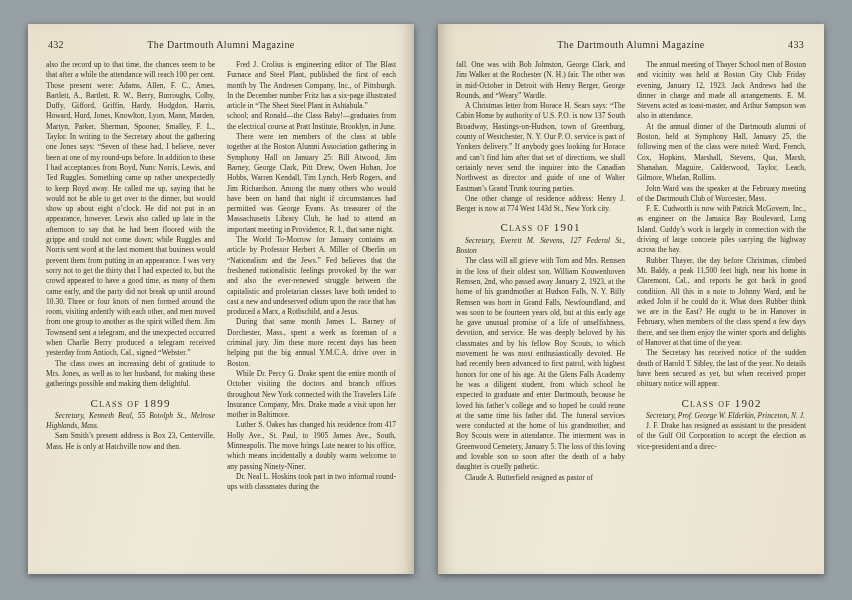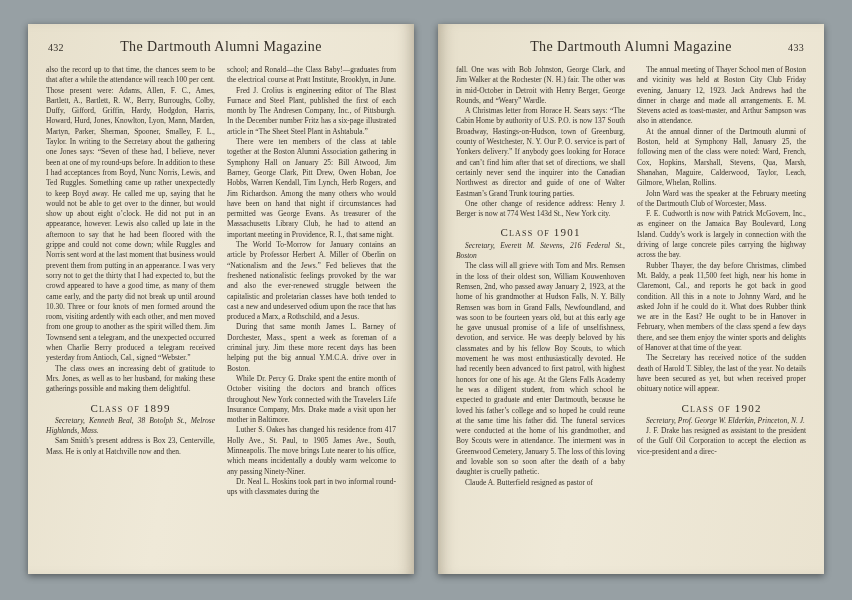--- a/index.html
+++ b/index.html
@@ -26,21 +26,21 @@
   .page.left  { box-shadow: inset -12px 0 16px -10px rgba(60,50,30,0.35), 0 2px 7px rgba(0,0,0,0.45); }
   .page.right { box-shadow: inset 12px 0 16px -10px rgba(60,50,30,0.35), 0 2px 7px rgba(0,0,0,0.45); }
   .page-header {
     display: flex; align-items: baseline;
     margin: 2px 2px 10px;
   }
   .page-num { width: 34px; font-size: 10px; letter-spacing: 0.3px; }
   .page-num.right-num { text-align: right; }
   .page-title {
     flex: 1; text-align: center;
-    font-size: 14px; letter-spacing: 0.4px;
+    font-size: 10px; letter-spacing: 0.4px;
   }
   .columns { display: flex; gap: 12px; }
   .col {
     width: 172px;
     font-size: 7.5px;
     line-height: 10.3px;
     text-align: justify;
     hyphens: auto;
   }
   .para { text-indent: 9px; }
@@ -63,26 +63,26 @@
     <div class="page-header">
       <span class="page-num">432</span>
       <span class="page-title">The Dartmouth Alumni Magazine</span>
       <span class="page-num right-num"></span>
     </div>
     <div class="columns">
       <div class="col">
           <p class="para noindent">also the record up to that time, the chances seem to be that after a while the attendance will reach 100 per cent. Those present were: Adams, Allen, F. C., Ames, Bartlett, A., Bartlett, R. W., Berry, Burroughs, Colby, Duffy, Gifford, Griffin, Hardy, Hodgdon, Harris, Howard, Hurd, Jones, Knowlton, Lyon, Mann, Marden, Martyn, Parker, Sherman, Spooner, Smalley, F. L., Taylor. In writing to the Secretary about the gathering one Jones says: “Seven of these had, I believe, never been at one of my round-ups before. In addition to these I had acceptances from Boyd, Nunc Norris, Lewis, and Ted Ruggles. Something came up rather unexpectedly to keep Boyd away. He called me up, saying that he would not be able to get over to the dinner, but would show up about eight o’clock. He did not put in an appearance, however. Lewis also called up late in the afternoon to say that he had been floored with the grippe and could not come down; while Ruggles and Norris sent word at the last moment that business would prevent them from putting in an appearance. I was very sorry not to get the thirty that I had expected to, but the crowd appeared to have a good time, as many of them came early, and the party did not break up until around 10.30. Three or four knots of men formed around the room, visiting ardently with each other, and men moved from one group to another as the spirit willed them. Jim Townsend sent a telegram, and the unexpected occurred when Charlie Berry produced a telegram received yesterday from Antioch, Cal., signed “Webster.”</p>
           <p class="para body">The class owes an increasing debt of gratitude to Mrs. Jones, as well as to her husband, for making these gatherings possible and making them delightful.</p>
           <p class="para heading">Class of 1899</p>
-          <p class="para secretary">Secretary, Kenneth Beal, 38 Botolph St., Melrose Highlands, Mass.</p>
+          <p class="para secretary">Secretary, Kenneth Beal, 55 Botolph St., Melrose Highlands, Mass.</p>
           <p class="para body">Sam Smith’s present address is Box 23, Centerville, Mass. He is only at Hatchville now and then.</p>
         </div>
       <div class="col">
+          <p class="para body">Fred J. Crolius is engineering editor of The Blast Furnace and Steel Plant, published the first of each month by The Andresen Company, Inc., of Pittsburgh. In the December number Fritz has a six-page illustrated article in “The Sheet Steel Plant in Ashtabula.”</p>
           <p class="para noindent">school; and Ronald—the Class Baby!—graduates from the electrical course at Pratt Institute, Brooklyn, in June.</p>
-          <p class="para body">Fred J. Crolius is engineering editor of The Blast Furnace and Steel Plant, published the first of each month by The Andresen Company, Inc., of Pittsburgh. In the December number Fritz has a six-page illustrated article in “The Sheet Steel Plant in Ashtabula.”</p>
           <p class="para body">There were ten members of the class at table together at the Boston Alumni Association gathering in Symphony Hall on January 25: Bill Atwood, Jim Barney, George Clark, Pitt Drew, Owen Hoban, Joe Hobbs, Warren Kendall, Tim Lynch, Herb Rogers, and Jim Richardson. Among the many others who would have been on hand that night if circumstances had permitted was George Evans. As treasurer of the Massachusetts Library Club, he had to attend an important meeting in Providence, R. I., that same night.</p>
           <p class="para body">The World To-Morrow for January contains an article by Professor Herbert A. Miller of Oberlin on “Nationalism and the Jews.” Fed believes that the freshened nationalistic feelings provoked by the war and also the ever-renewed struggle between the capitalistic and proletarian classes have both tended to cast a new and undeserved odium upon the race that has produced a Marx, a Rothschild, and a Jesus.</p>
           <p class="para body">During that same month James L. Barney of Dorchester, Mass., spent a week as foreman of a criminal jury. Jim these more recent days has been helping put the big annual Y.M.C.A. drive over in Boston.</p>
           <p class="para body">While Dr. Percy G. Drake spent the entire month of October visiting the doctors and branch offices throughout New York connected with the Travelers Life Insurance Company, Mrs. Drake made a visit upon her mother in Baltimore.</p>
           <p class="para body">Luther S. Oakes has changed his residence from 417 Holly Ave., St. Paul, to 1905 James Ave., South, Minneapolis. The move brings Lute nearer to his office, which means incidentally a doubly warm welcome to any passing Ninety-Niner.</p>
           <p class="para body">Dr. Neal L. Hoskins took part in two informal round-ups with classmates during the</p>
         </div>
     </div>
   </div>
 
@@ -91,21 +91,21 @@
       <span class="page-num"></span>
       <span class="page-title">The Dartmouth Alumni Magazine</span>
       <span class="page-num right-num">433</span>
     </div>
     <div class="columns">
       <div class="col">
           <p class="para noindent">fall. One was with Bob Johnston, George Clark, and Jim Walker at the Rochester (N. H.) fair. The other was in mid-October in Detroit with Henry Berger, George Rounds, and “Weary” Wardle.</p>
           <p class="para body">A Christmas letter from Horace H. Sears says: “The Cabin Home by authority of U.S. P.O. is now 137 South Broadway, Hastings-on-Hudson, town of Greenburg, county of Westchester, N. Y. Our P. O. service is part of Yonkers delivery.” If anybody goes looking for Horace and can’t find him after that set of directions, we shall certainly never send the inquirer into the Canadian Northwest as director and guide of one of Walter Eastman’s Grand Trunk touring parties.</p>
           <p class="para body">One other change of residence address: Henry J. Berger is now at 774 West 143d St., New York city.</p>
           <p class="para heading">Class of 1901</p>
-          <p class="para secretary">Secretary, Everett M. Stevens, 216 Federal St., Boston</p>
+          <p class="para secretary">Secretary, Everett M. Stevens, 127 Federal St., Boston</p>
           <p class="para body">The class will all grieve with Tom and Mrs. Remsen in the loss of their oldest son, William Kouwenhoven Remsen, 2nd, who passed away January 2, 1923, at the home of his grandmother at Hudson Falls, N. Y. Billy Remsen was born in Grand Falls, Newfoundland, and was soon to be fourteen years old, but at this early age he gave unusual promise of a life of unselfishness, devotion, and service. He was deeply beloved by his classmates and by his fellow Boy Scouts, to which movement he was most enthusiastically devoted. He had recently been advanced to first patrol, with highest honors for one of his age. At the Glens Falls Academy he was a diligent student, from which school he expected to graduate and enter Dartmouth, because he loved his father’s college and so hoped he could reune at the same time his father did. The funeral services were conducted at the home of his grandmother, and Boy Scouts were in attendance. The interment was in Greenwood Cemetery, January 5. The loss of this loving and lovable son so soon after the death of a baby daughter is cruelly pathetic.</p>
           <p class="para body">Claude A. Butterfield resigned as pastor of</p>
         </div>
       <div class="col">
           <p class="para body">The annual meeting of Thayer School men of Boston and vicinity was held at Boston City Club Friday evening, January 12, 1923. Jack Andrews had the dinner in charge and made all arrangements. E. M. Stevens acted as toast-master, and Arthur Sampson was also in attendance.</p>
           <p class="para body">At the annual dinner of the Dartmouth alumni of Boston, held at Symphony Hall, January 25, the following men of the class were noted: Ward, French, Cox, Hopkins, Marshall, Stevens, Qua, Marsh, Shanahan, Maguire, Calderwood, Taylor, Leach, Gilmore, Whelan, Rollins.</p>
           <p class="para body">John Ward was the speaker at the February meeting of the Dartmouth Club of Worcester, Mass.</p>
           <p class="para body">F. E. Cudworth is now with Patrick McGovern, Inc., as engineer on the Jamaica Bay Boulevard, Long Island. Cuddy’s work is largely in connection with the driving of large concrete piles carrying the highway across the bay.</p>
           <p class="para body">Rubber Thayer, the day before Christmas, climbed Mt. Baldy, a peak 11,500 feet high, near his home in Claremont, Cal., and reports he got back in good condition. All this in a note to Johnny Ward, and he asked John if he could do it. What does Rubber think we are in the East? He ought to be in Hanover in February, when members of the class spend a few days there, and see them enjoy the winter sports and delights of Hanover at that time of the year.</p>
           <p class="para body">The Secretary has received notice of the sudden death of Harold T. Sibley, the last of the year. No details have been secured as yet, but when received proper obituary notice will appear.</p>

